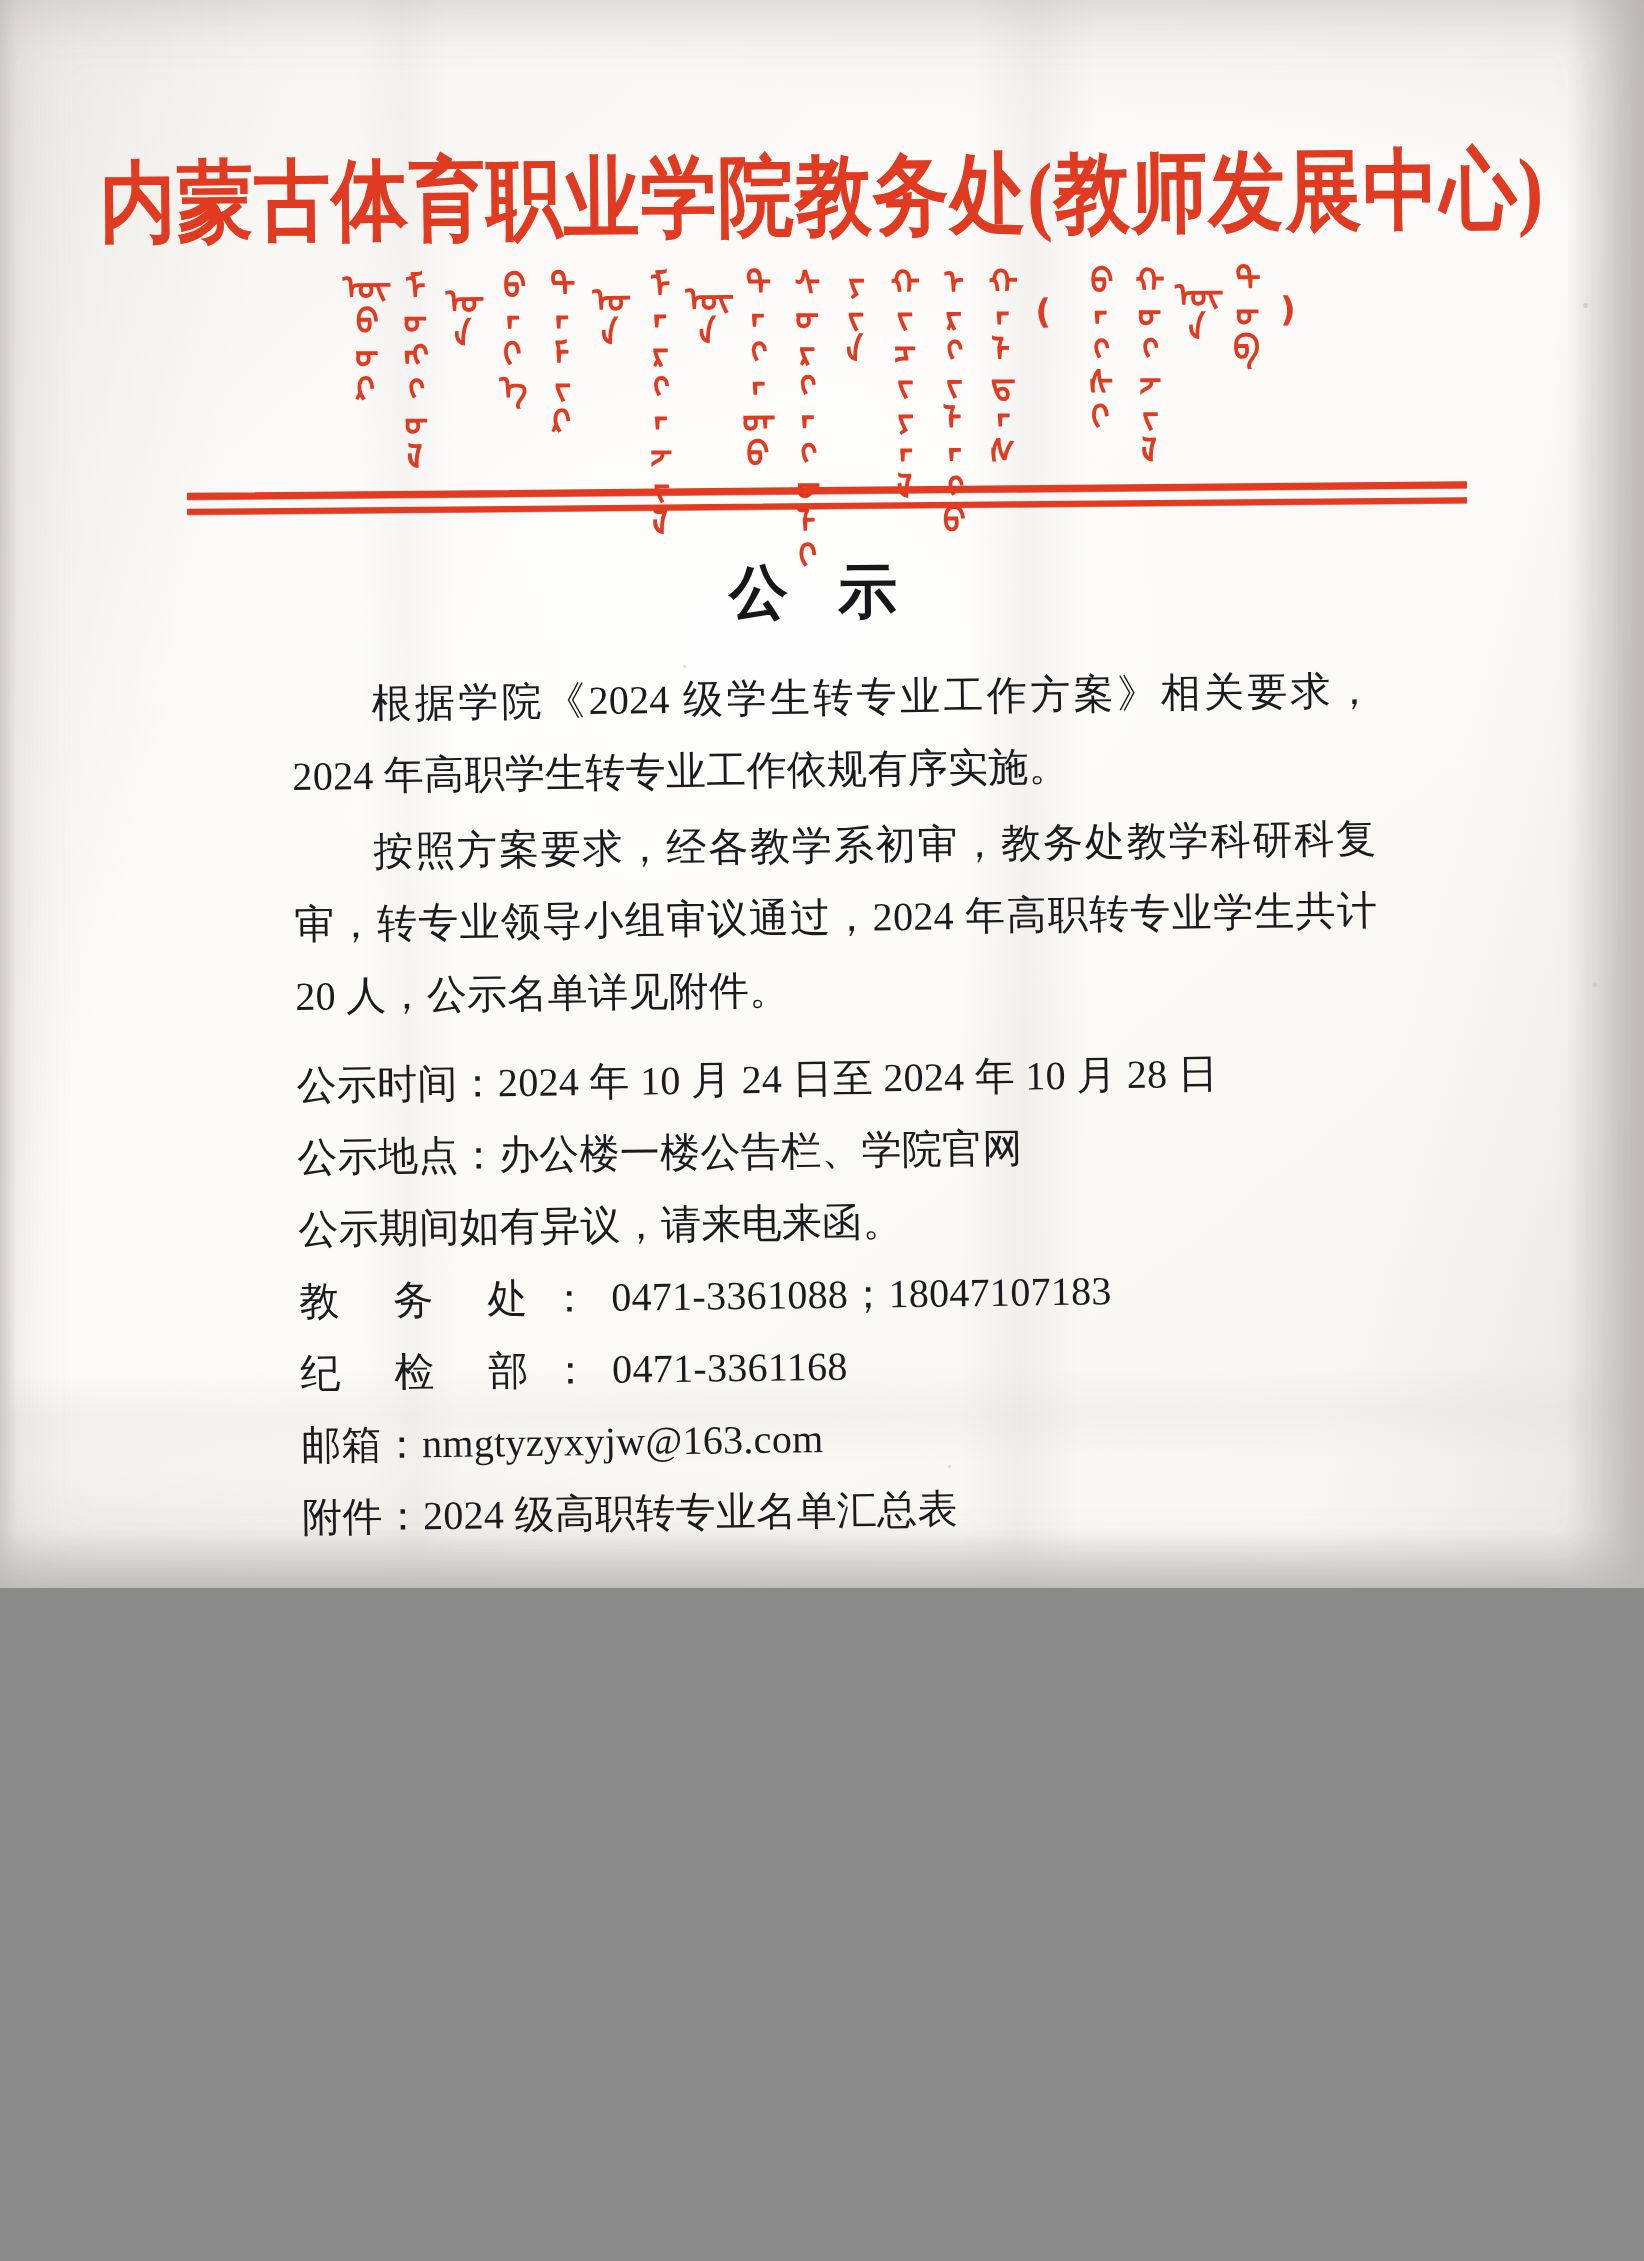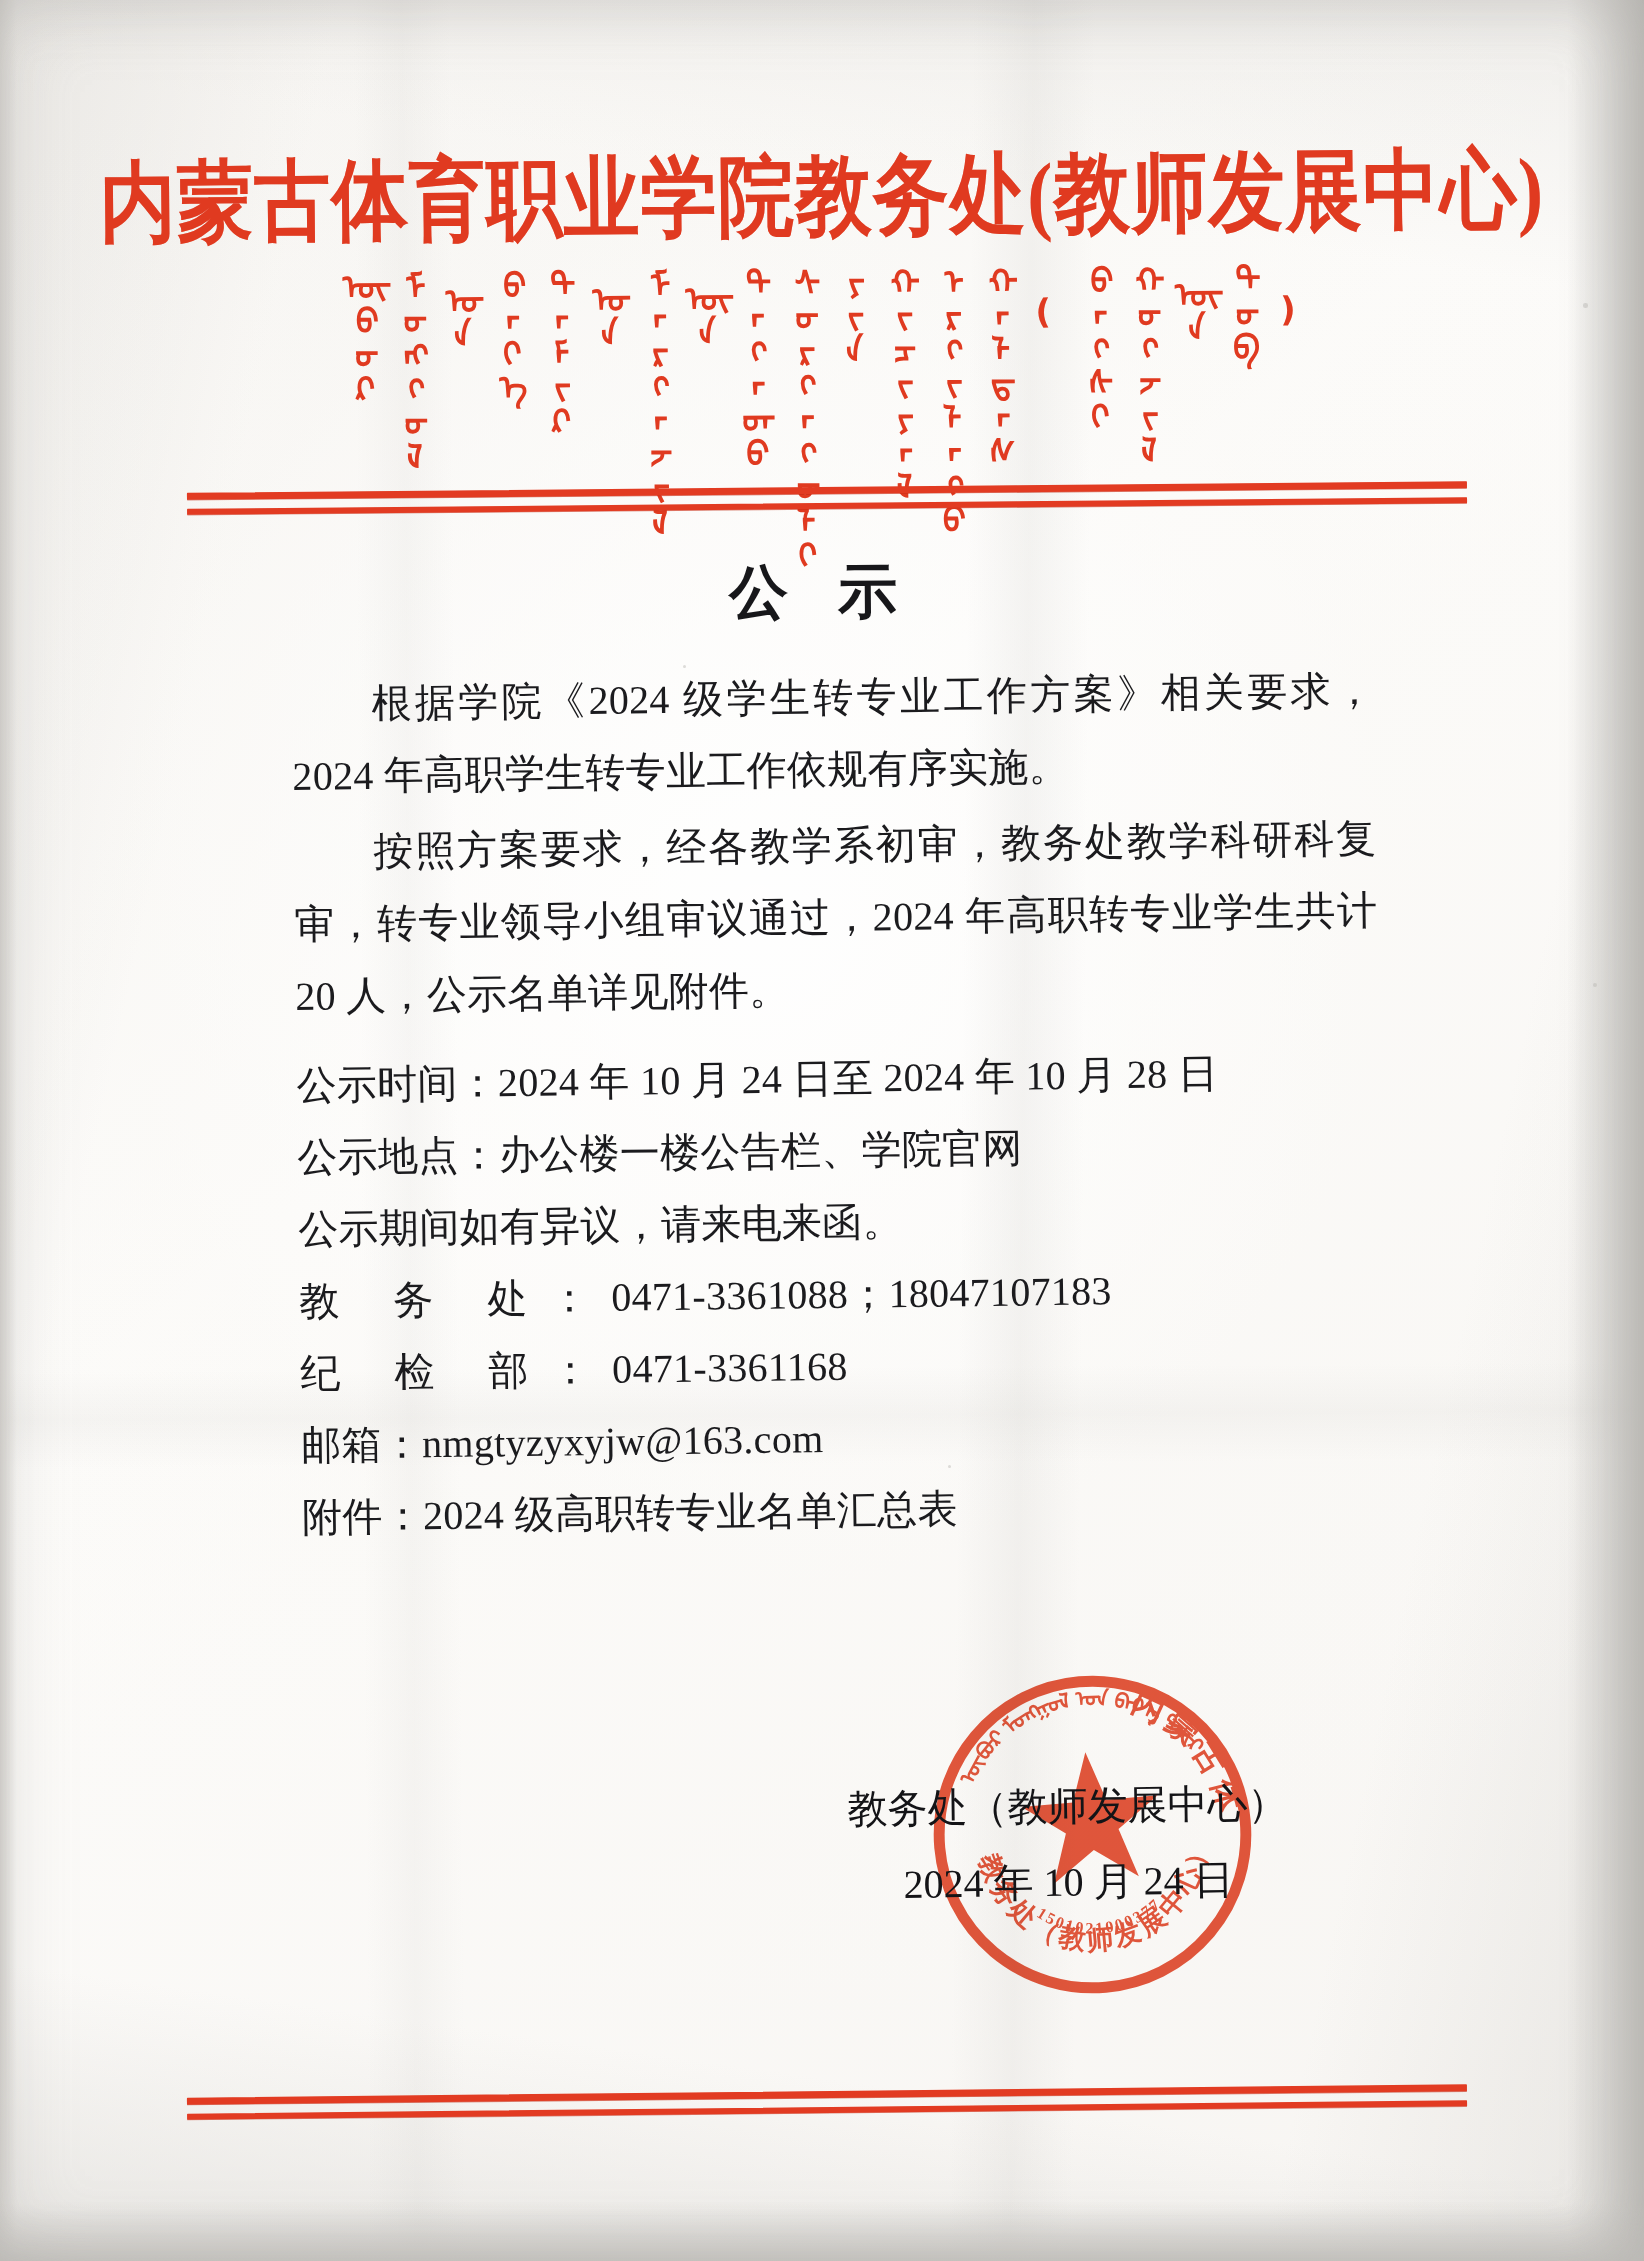--- a/index.html
+++ b/index.html
@@ -8,21 +8,21 @@
     background: #8a8a8a;
   }
   body {
     font-family: "Liberation Serif", "DejaVu Serif", serif;
   }
 
   
   .page {
     position: relative;
     width: 1644px;
-    height: 2261px;
+    height: 1588px;
     background: #fde047;
     overflow: hidden;
   }
   
   .paper-tex {
     position: absolute;
     inset: 0;
     background:
       radial-gradient(ellipse 70% 55% at 46% 40%, rgba(255,255,255,0.85) 0%, rgba(250,249,246,0.25) 55%, rgba(236,234,230,0.0) 100%),
       linear-gradient(102deg, rgba(222,220,216,0.55) 0%, rgba(255,255,255,0) 16%, rgba(255,255,255,0) 82%, rgba(216,214,210,0.5) 100%),

